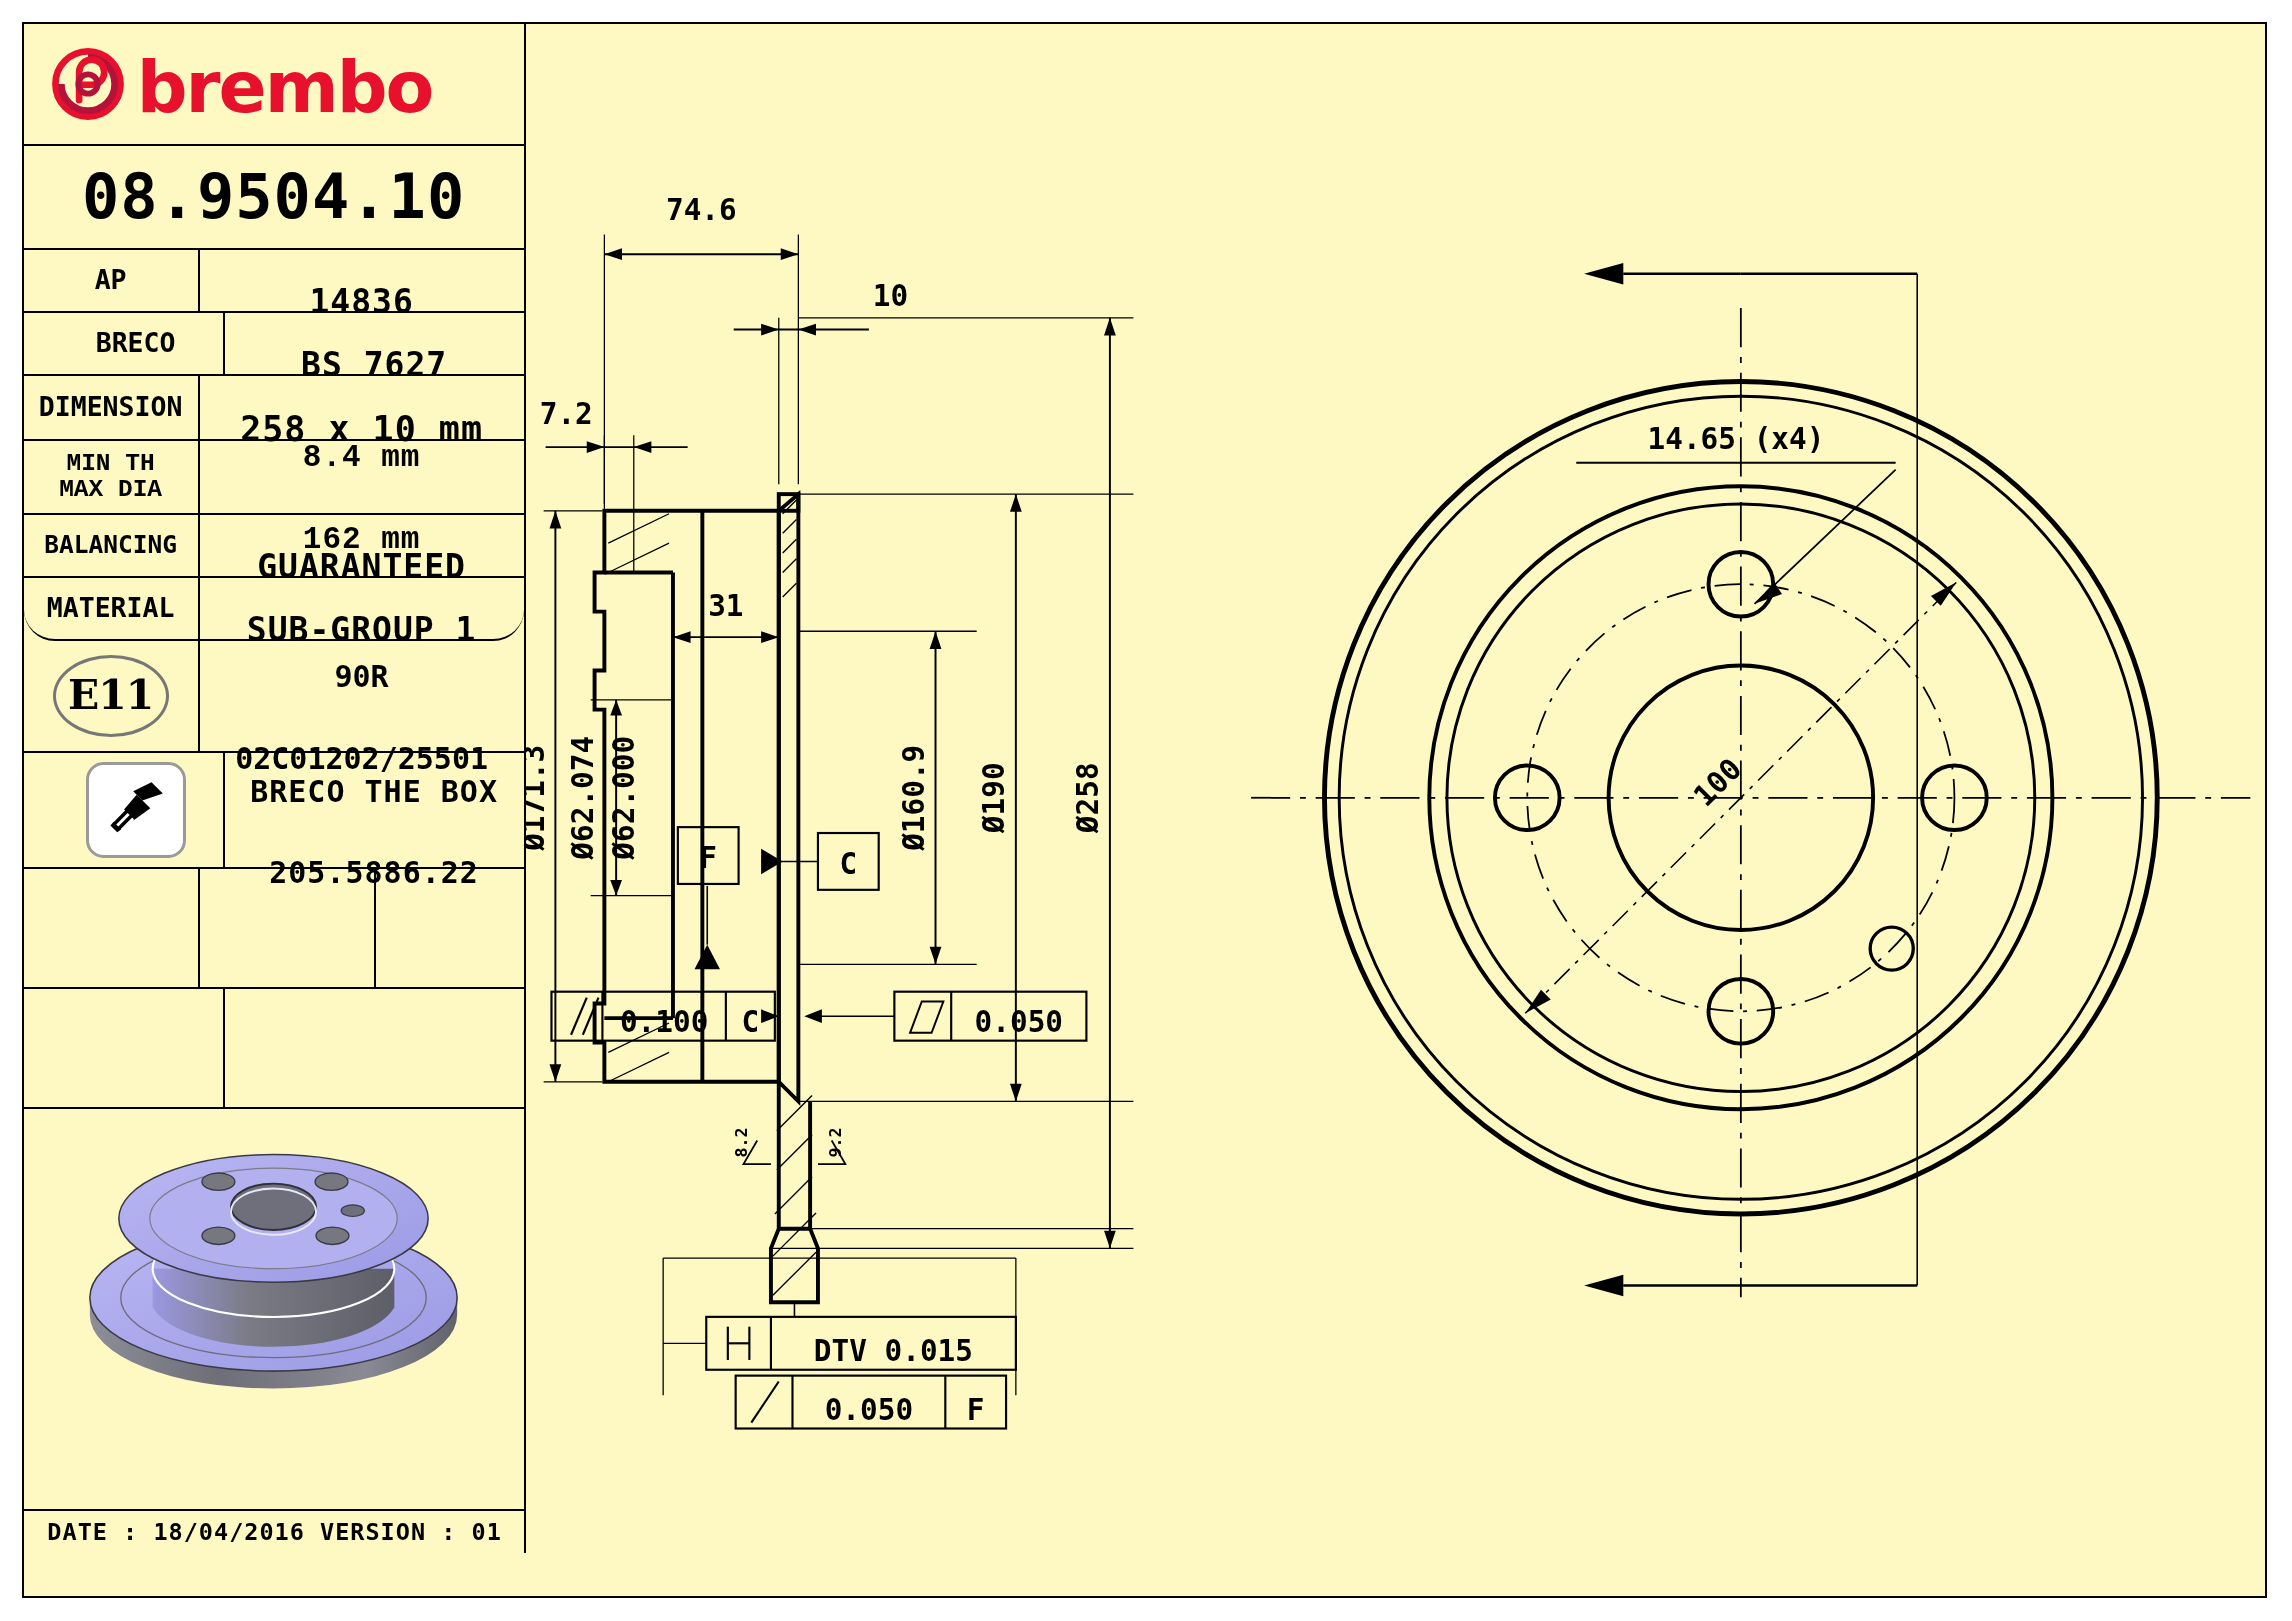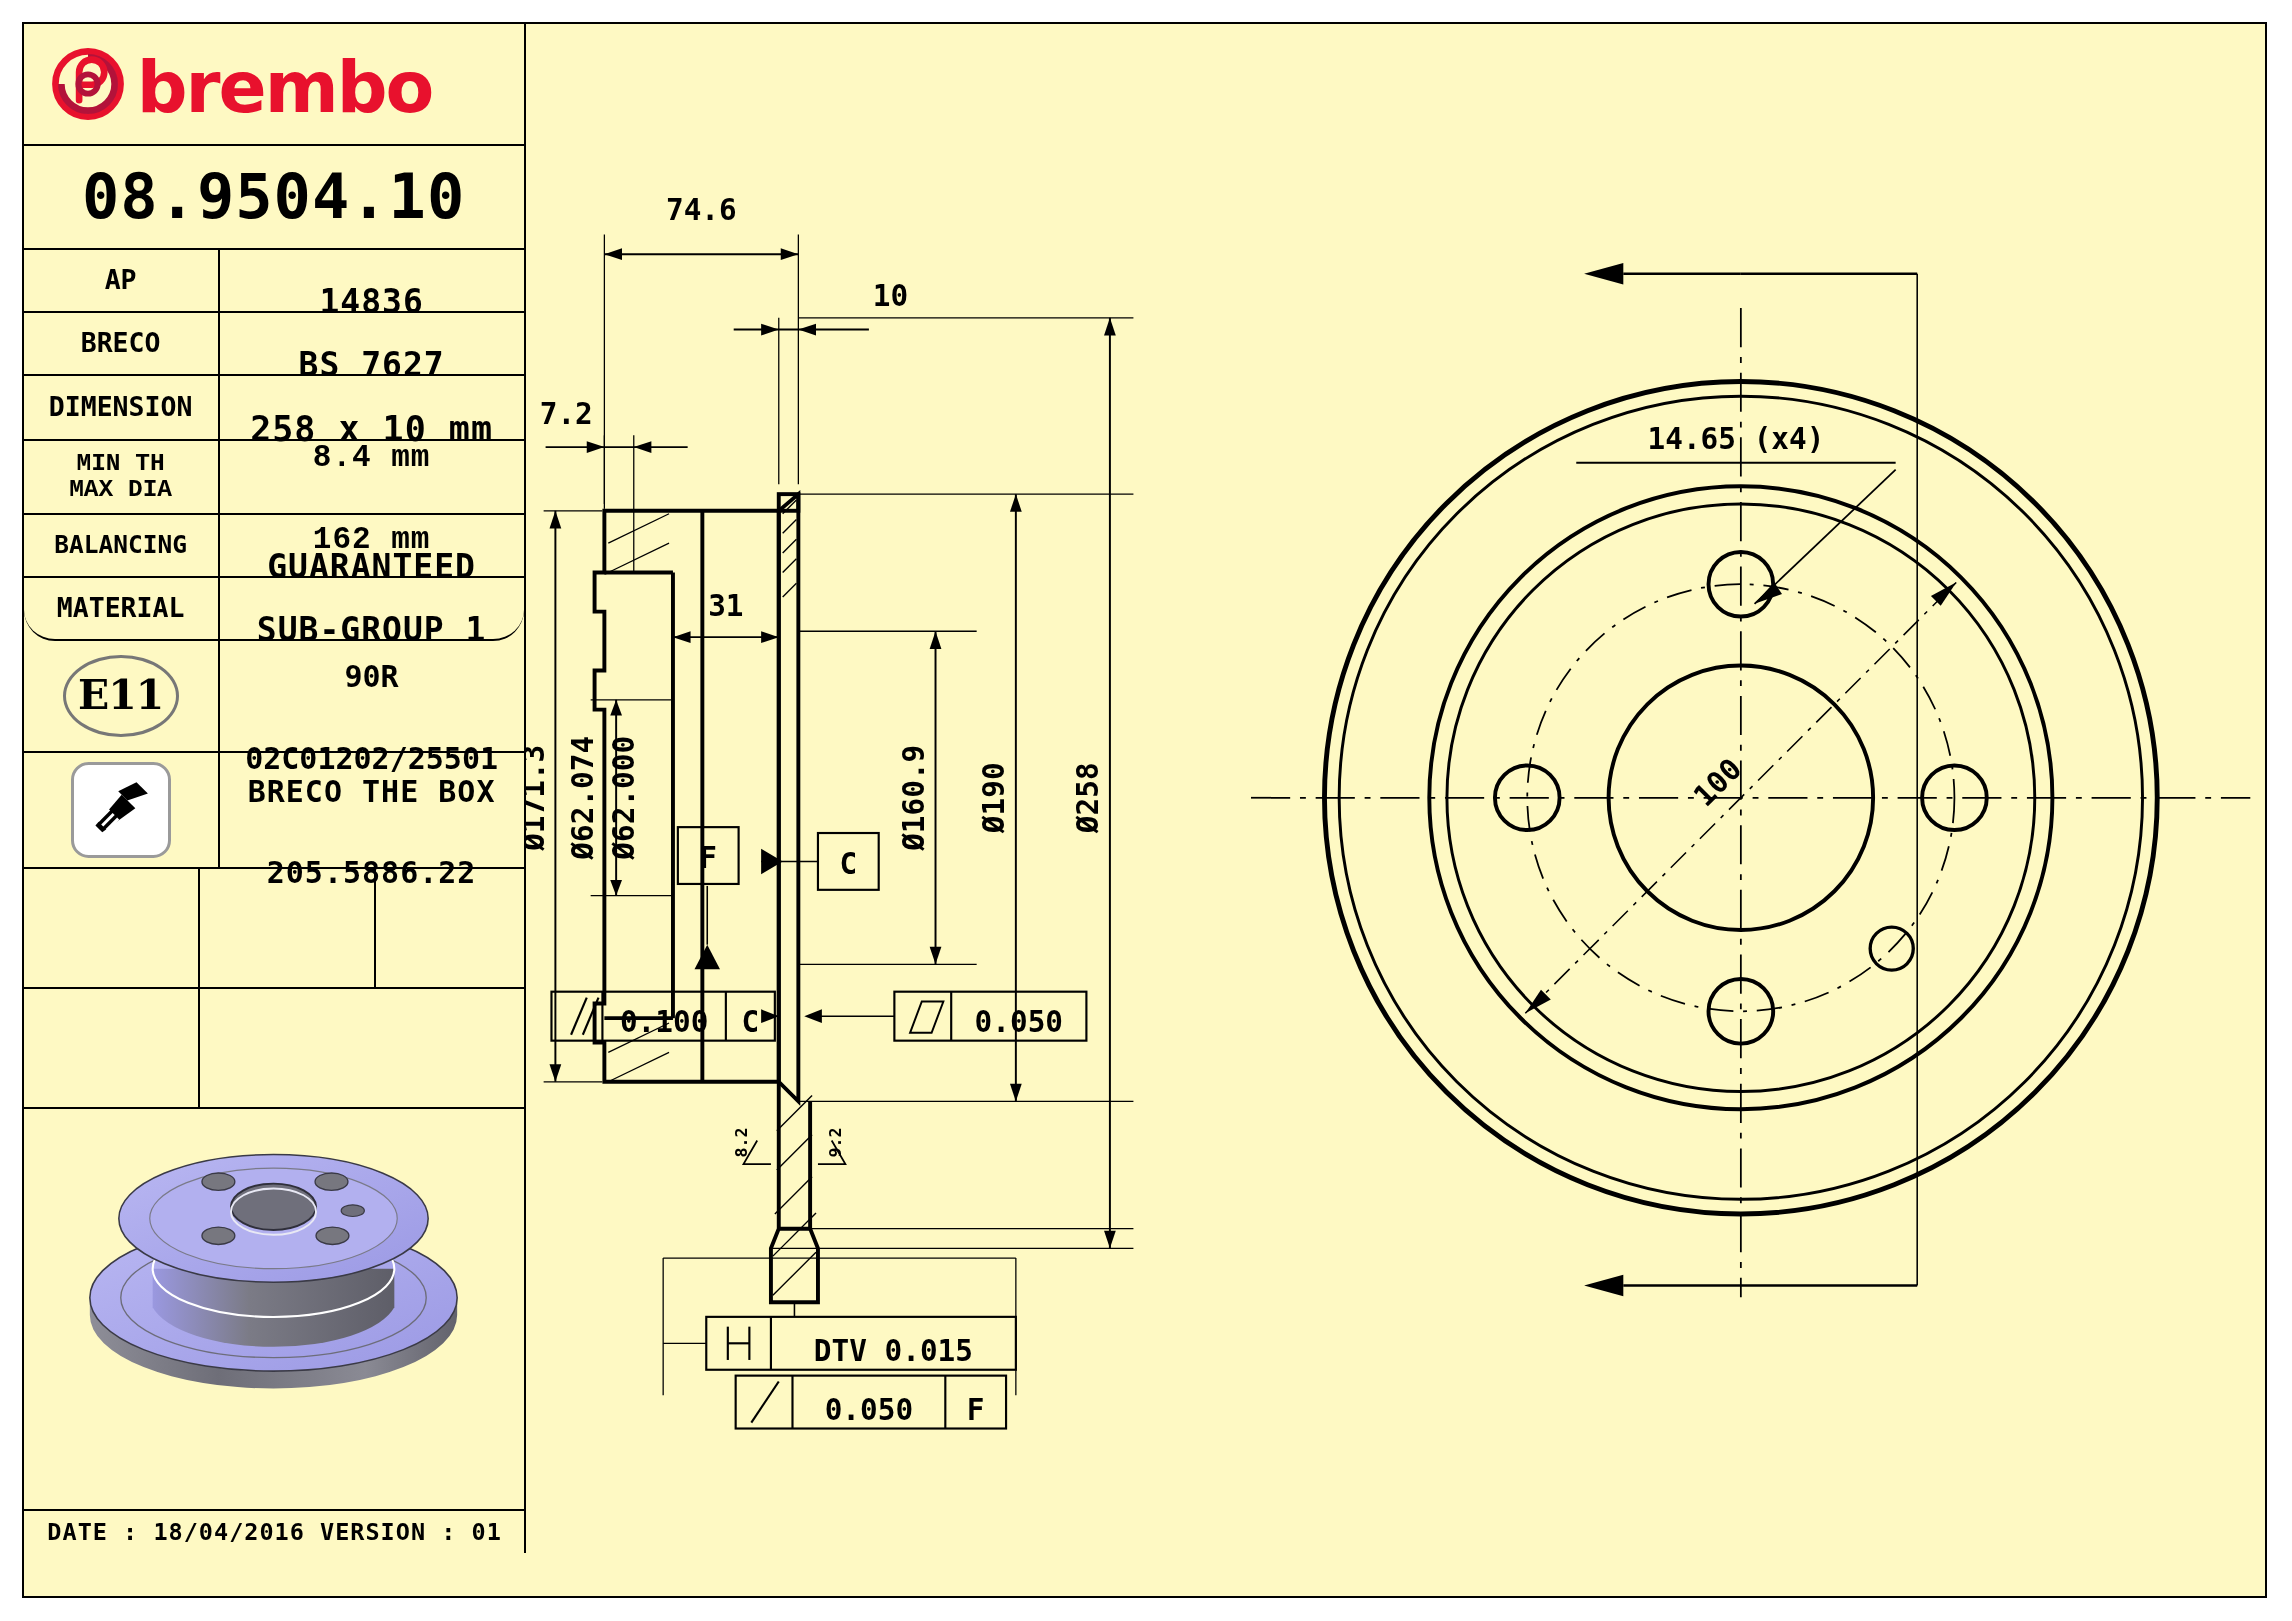--- a/index.html
+++ b/index.html
@@ -12,24 +12,24 @@
     position:absolute;left:21.6px;top:21.6px;width:2245px;height:1576px;
     border:2.9px solid #000;box-sizing:border-box;background:#fef9c3;
   }
 
   
   .tblock{
     position:absolute;left:0px;top:0px;width:502px;height:1529px;
     border-right:2.9px solid #000;box-sizing:border-box;
   }
   .row{display:flex;border-bottom:2px solid #000;box-sizing:border-box;}
-  .row.thick{border-bottom:2.9px solid #000;}
+  .row.thick{border-bottom:2.9px solid #000;padding-left:25px;}
   .cell{box-sizing:border-box;display:flex;align-items:center;justify-content:center;
         text-align:center;padding:2px 3.9px;line-height:1.05;}
-  .cL{width:196px;border-right:2px solid #000;}
+  .cL{width:176px;border-right:2px solid #000;}
   .cR{flex:1;}
 
   .logo-row{height:120px;align-items:center;justify-content:flex-start;
             border-bottom:2.9px solid #000;display:flex;padding-left:27.4px;}
   .logo-mark{width:74px;height:74px;position:relative;flex:none;margin-right:11.8px;}
   .logo-mark svg{display:block;}
   .logo-text{
     font-family:"DejaVu Sans","Liberation Sans",sans-serif;
     font-size:71px;font-weight:700;color:#e8112d;letter-spacing:-2px;
     line-height:1;position:relative;top:3.9px;

